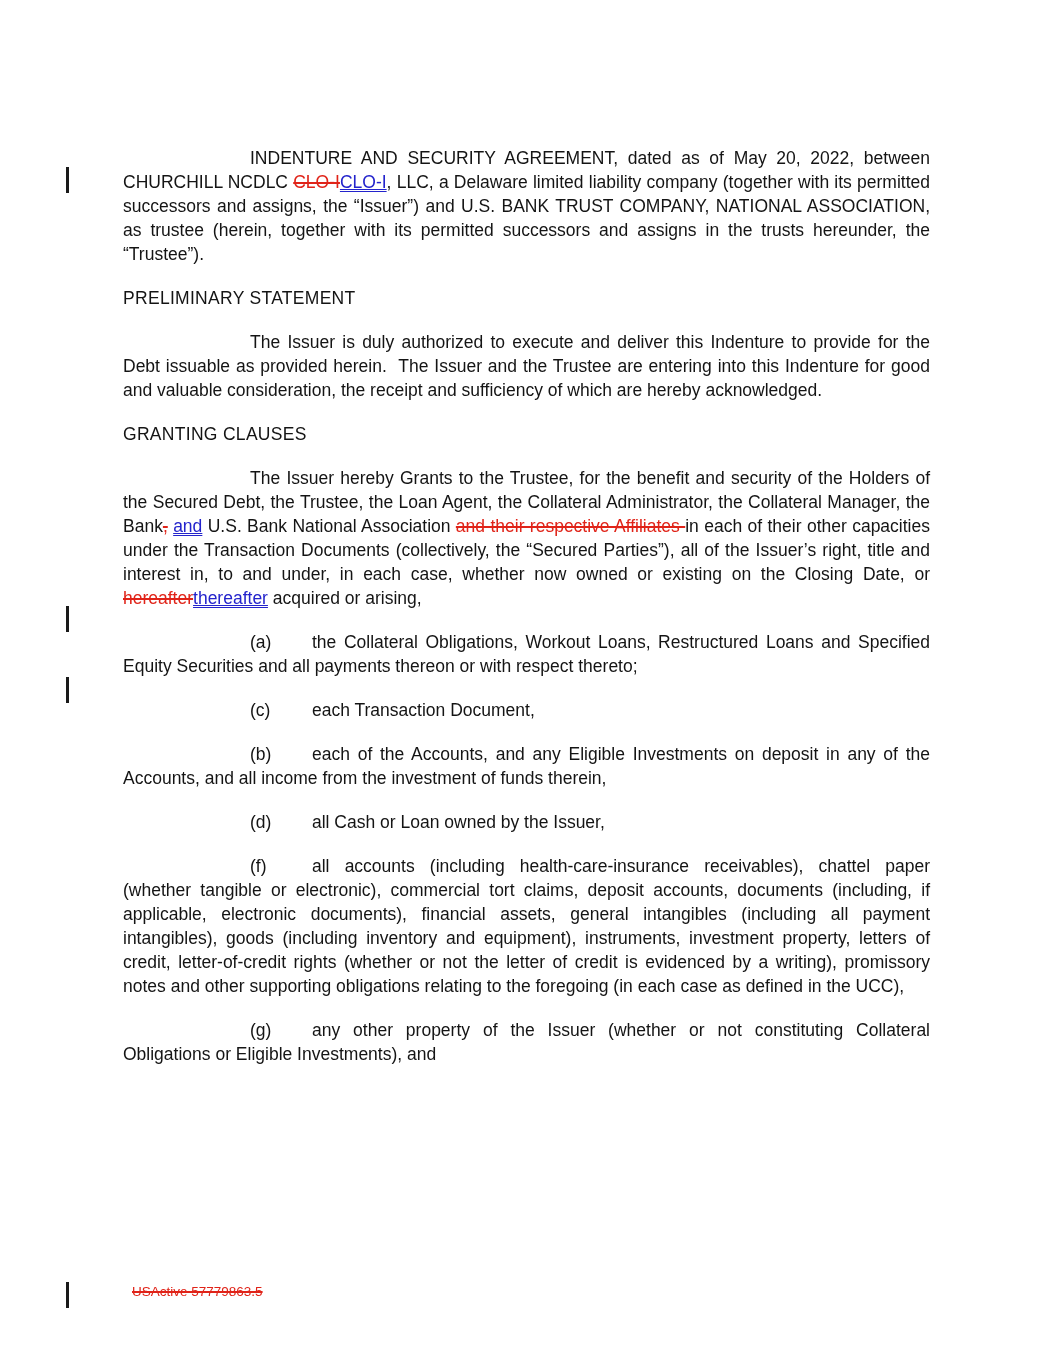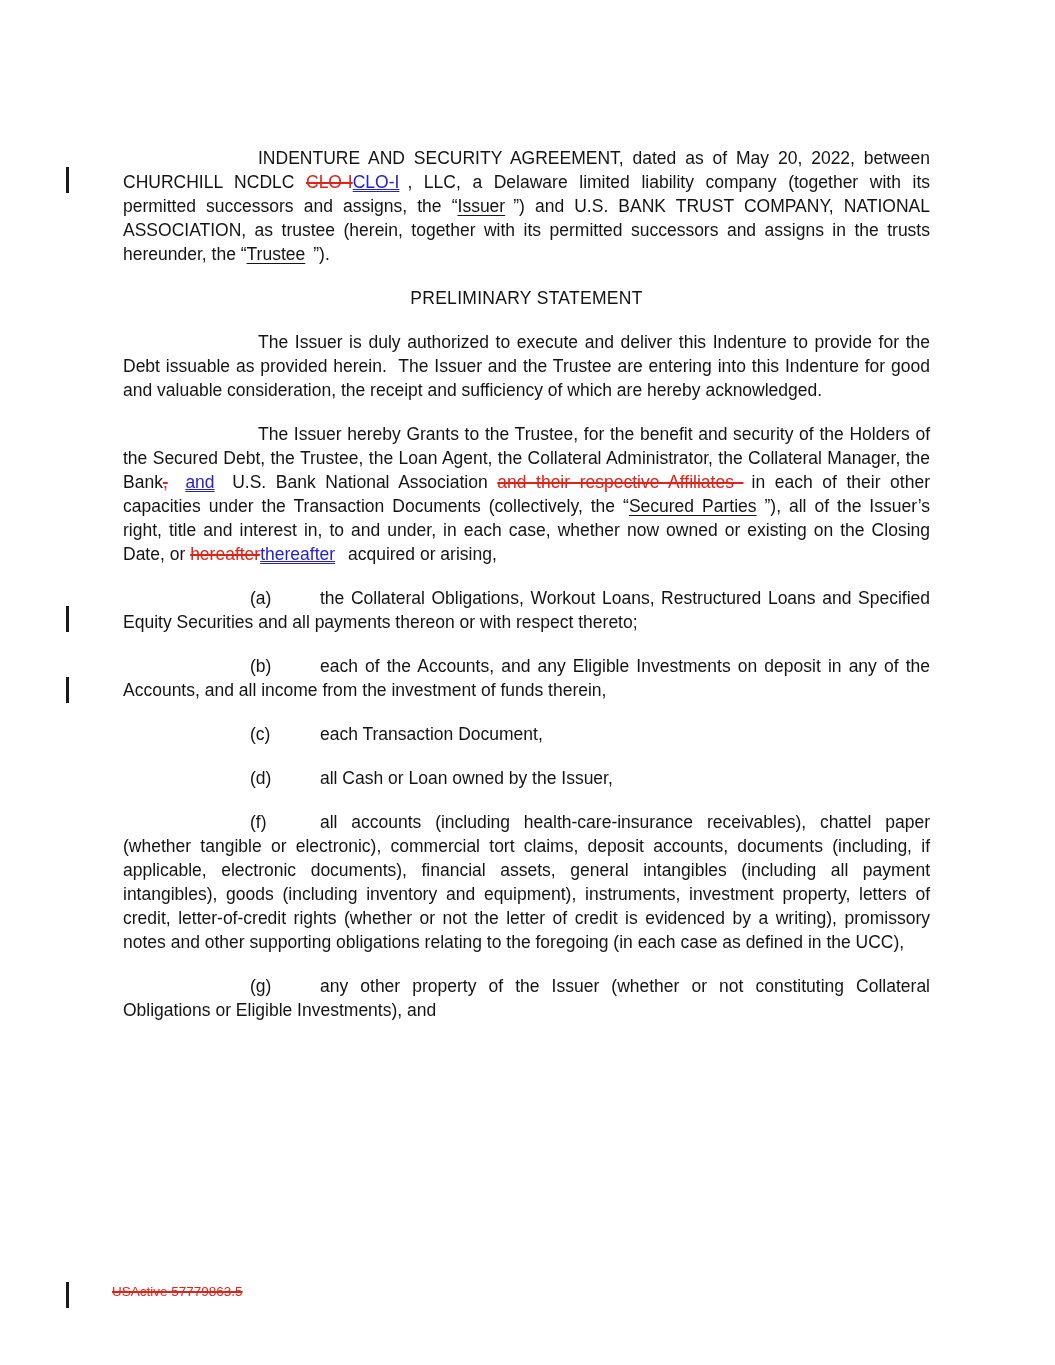--- a/index.html
+++ b/index.html
@@ -22,79 +22,78 @@
     width: 807px;
     font-size: 17.5px;
     line-height: 24px;
   }
   p.para {
     text-align: justify;
     text-indent: 127px;
     margin-bottom: 20px;
   }
   p.heading {
-    text-align: center;
     text-indent: 0;
     margin-bottom: 20px;
     letter-spacing: 0.3px;
   }
   .clause-label {
     display: inline-block;
     width: 62px;
     text-indent: 0;
   }
-  .seg-plain { color: inherit; margin-left: 8px; }
+  .seg-plain { color: inherit; }
   .seg-del {
     color: var(--del-color, #e02318);
     text-decoration: line-through;
     text-decoration-thickness: 1.5px;
   }
   .seg-ins {
     color: var(--ins-color, #2323cc);
     text-decoration: underline;
     text-decoration-style: double;
     text-decoration-thickness: 1px;
   }
   .seg-term {
-    text-decoration: underline;
     text-underline-offset: 3px;
   }
   .change-bar {
     position: absolute;
     left: 66px;
     width: 2.5px;
     height: 26px;
     background: #1a1a1a;
   }
   .footer {
     position: absolute;
-    left: 112px;
+    left: 132px;
     top: 1283px;
     font-size: 13.5px;
     line-height: 17px;
   }
 </style>
 </head>
 <body>
 
 <div class="page">
   <div id="bars">
       <div class="change-bar" style="top: 167px;"></div>
       <div class="change-bar" style="top: 606px;"></div>
       <div class="change-bar" style="top: 677px;"></div>
       <div class="change-bar" style="top: 1282px;"></div>
     </div>
   <div class="content" id="doc-content">
       <p class="para"><span class="seg-plain">INDENTURE AND SECURITY AGREEMENT, dated as of May 20, 2022, between CHURCHILL NCDLC </span><span class="seg-del">CLO-I</span><span class="seg-ins">CLO-I</span><span class="seg-plain">, LLC, a Delaware limited liability company (together with its permitted successors and assigns, the “</span><span class="seg-term">Issuer</span><span class="seg-plain">”) and U.S. BANK TRUST COMPANY, NATIONAL ASSOCIATION, as trustee (herein, together with its permitted successors and assigns in the trusts hereunder, the “</span><span class="seg-term">Trustee</span><span class="seg-plain">”).</span></p>
       <p class="heading">PRELIMINARY STATEMENT</p>
       <p class="para"><span class="seg-plain">The Issuer is duly authorized to execute and deliver this Indenture to provide for the Debt issuable as provided herein.&nbsp; The Issuer and the Trustee are entering into this Indenture for good and valuable consideration, the receipt and sufficiency of which are hereby acknowledged.</span></p>
+      <p class="heading">GRANTING CLAUSES</p>
       <p class="para"><span class="seg-plain">The Issuer hereby Grants to the Trustee, for the benefit and security of the Holders of the Secured Debt, the Trustee, the Loan Agent, the Collateral Administrator, the Collateral Manager, the Bank</span><span class="seg-del">,</span><span class="seg-plain"> </span><span class="seg-ins">and</span><span class="seg-plain"> U.S. Bank National Association </span><span class="seg-del">and their respective Affiliates </span><span class="seg-plain">in each of their other capacities under the Transaction Documents (collectively, the “</span><span class="seg-term">Secured Parties</span><span class="seg-plain">”), all of the Issuer’s right, title and interest in, to and under, in each case, whether now owned or existing on the Closing Date, or </span><span class="seg-del">hereafter</span><span class="seg-ins">thereafter</span><span class="seg-plain"> acquired or arising,</span></p>
       <p class="para"><span class="clause-label">(a)</span><span class="seg-plain">the Collateral Obligations, Workout Loans, Restructured Loans and Specified Equity Securities and all payments thereon or with respect thereto;</span></p>
+      <p class="para"><span class="clause-label">(c)</span><span class="seg-plain">each Transaction Document,</span></p>
       <p class="para"><span class="clause-label">(b)</span><span class="seg-plain">each of the Accounts, and any Eligible Investments on deposit in any of the Accounts, and all income from the investment of funds therein,</span></p>
-      <p class="para"><span class="clause-label">(c)</span><span class="seg-plain">each Transaction Document,</span></p>
       <p class="para"><span class="clause-label">(d)</span><span class="seg-plain">all Cash or Loan owned by the Issuer,</span></p>
       <p class="para"><span class="clause-label">(f)</span><span class="seg-plain">all accounts (including health-care-insurance receivables), chattel paper (whether tangible or electronic), commercial tort claims, deposit accounts, documents (including, if applicable, electronic documents), financial assets, general intangibles (including all payment intangibles), goods (including inventory and equipment), instruments, investment property, letters of credit, letter-of-credit rights (whether or not the letter of credit is evidenced by a writing), promissory notes and other supporting obligations relating to the foregoing (in each case as defined in the UCC),</span></p>
       <p class="para"><span class="clause-label">(g)</span><span class="seg-plain">any other property of the Issuer (whether or not constituting Collateral Obligations or Eligible Investments), and</span></p>
     </div>
   <div class="footer">
     <span class="seg-del">USActive 57779863.5</span>
   </div>
 </div>
 
 </body></html>

